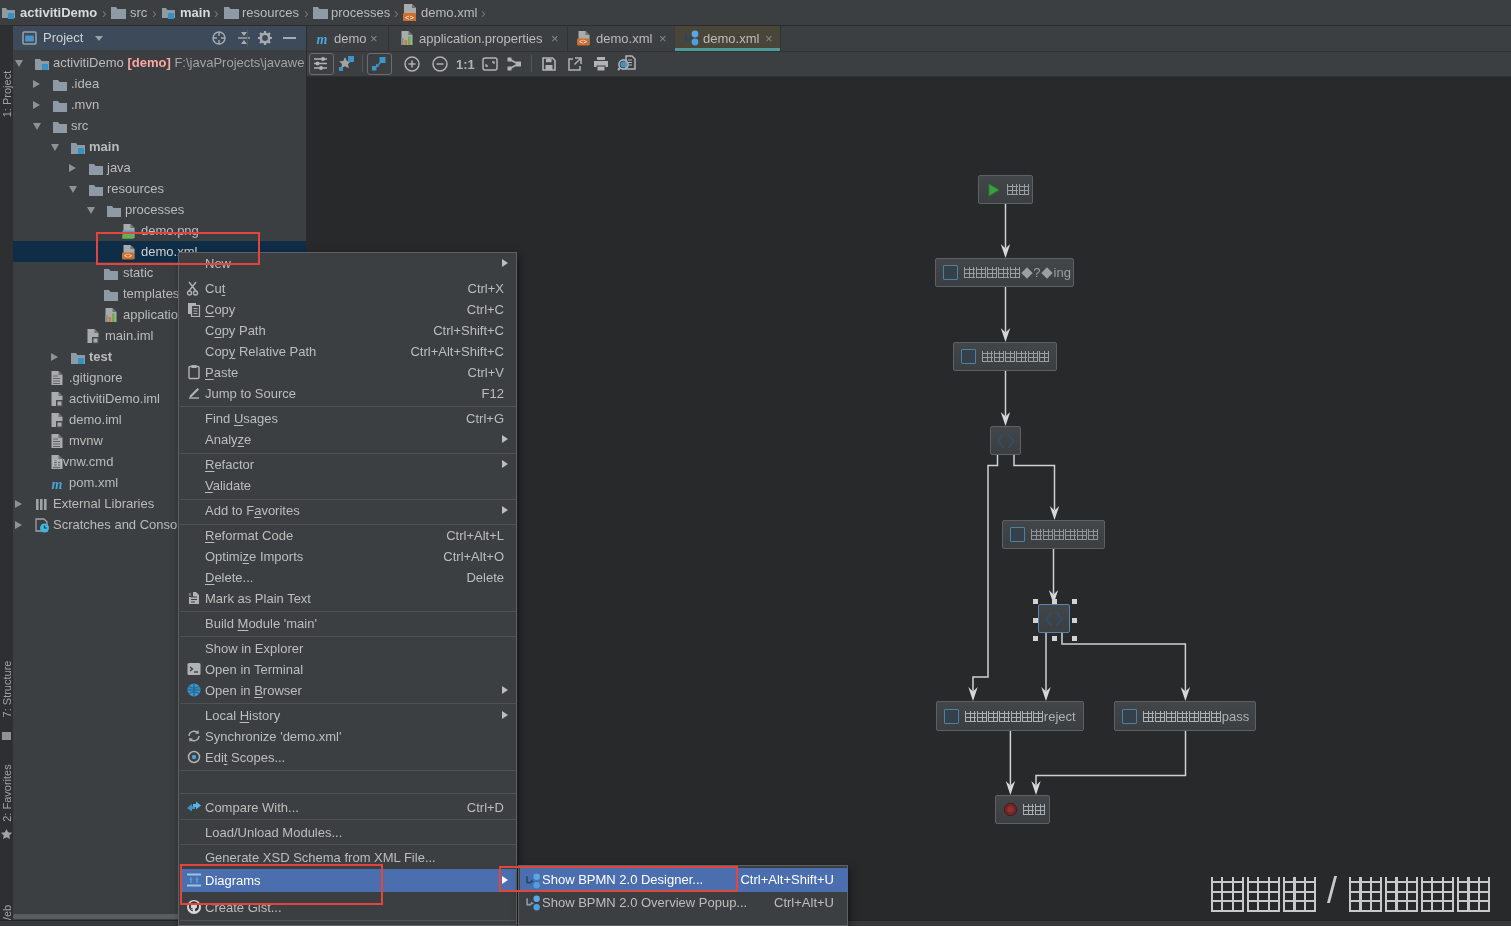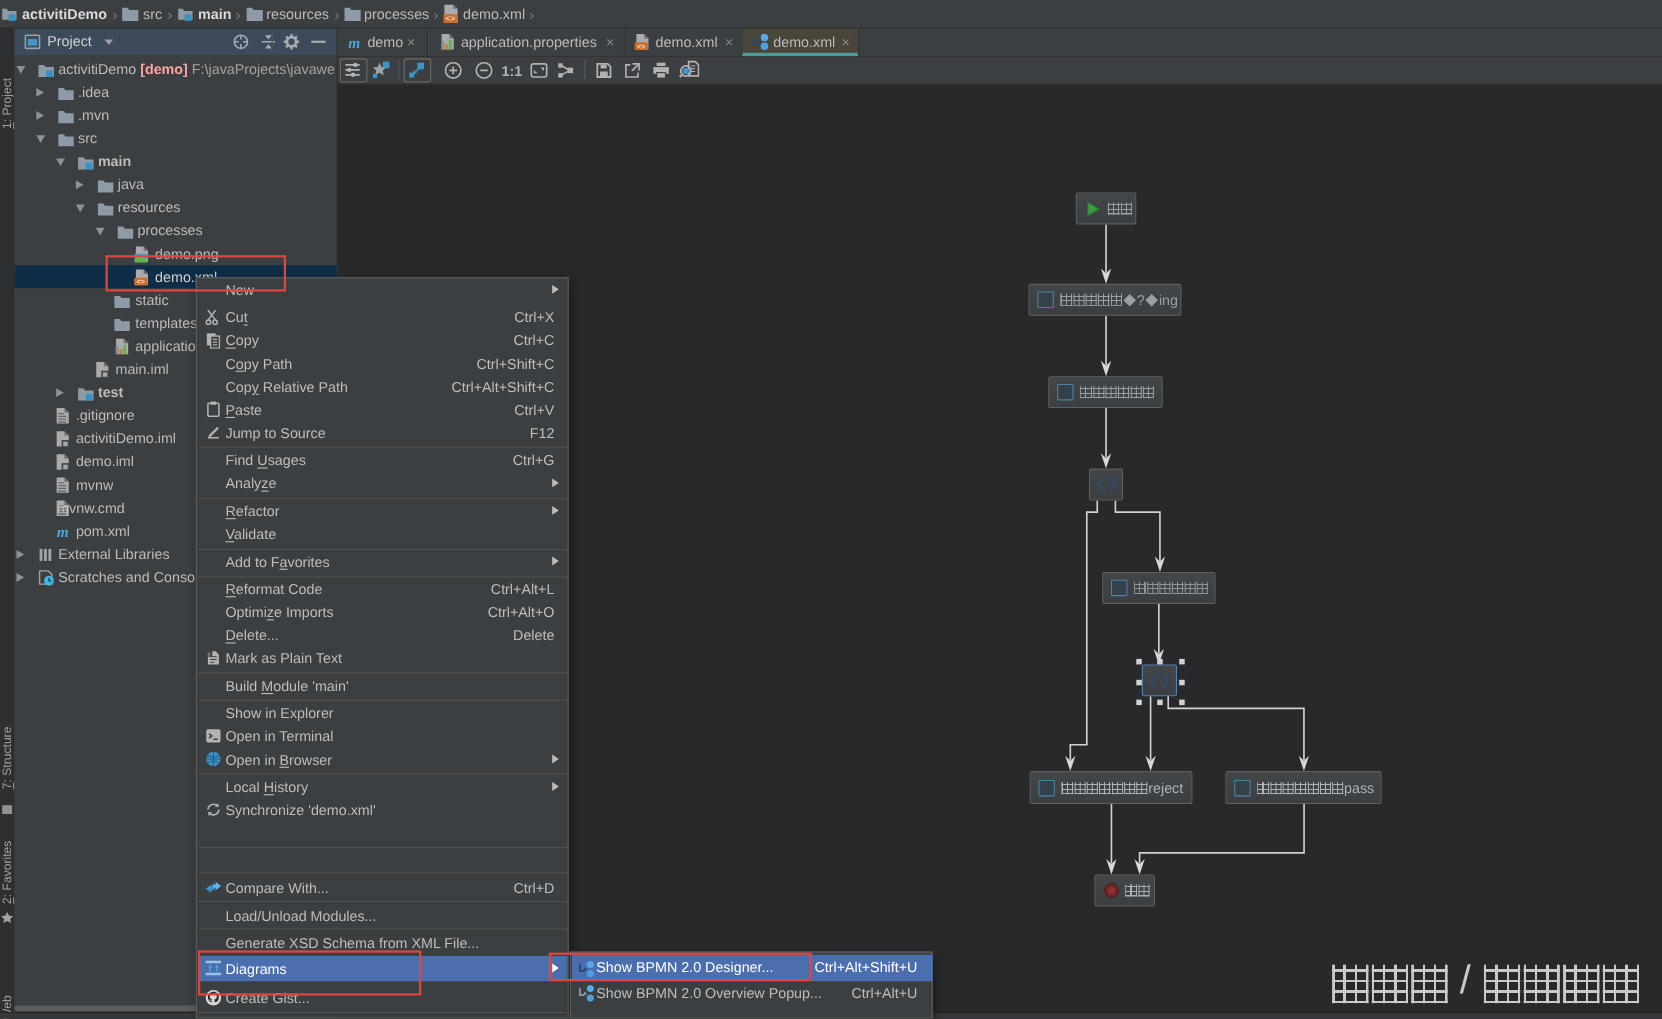--- a/index.html
+++ b/index.html
@@ -648,20 +648,27 @@
     </div>
  <div class="mi" style="top:472.8px">
       <svg class="mico" viewBox="0 0 16 16">
         <path d="M12.5 5.5A5.2 5.2 0 0 0 3 8" stroke="#b0b2b4" stroke-width="1.5" fill="none"></path>
         <path d="M3.5 10.5A5.2 5.2 0 0 0 13 8" stroke="#b0b2b4" stroke-width="1.5" fill="none"></path>
         <path d="M12.5 2v3.5H9z" fill="#b0b2b4"></path>
         <path d="M3.5 14v-3.5H7z" fill="#b0b2b4"></path>
       </svg>
       <span class="lbl">Synchronize 'demo.xml'</span>
     </div>
+ <div class="mi" style="top:494.1px">
+      <svg class="mico" viewBox="0 0 16 16">
+        <circle cx="8" cy="8" r="5.5" fill="none" stroke="#b0b2b4" stroke-width="1.5"></circle>
+        <circle cx="8" cy="8" r="2.2" fill="#4da2d8"></circle>
+      </svg>
+      <span class="lbl">Edi<u>t</u> Scopes...</span>
+    </div>
  <div class="msep" style="top:517px"></div>
  <div class="msep" style="top:540.1px"></div>
  <div class="mi" style="top:543.9px">
       <svg class="mico" viewBox="0 0 16 16">
         <path d="M1 9l5-4v2.5h3V10H6v2.5z" fill="#3d94c9"></path>
         <path d="M15 6.5l-5 4V8H7V5h3V2.5z" fill="#58b5e8"></path>
       </svg>
       <span class="lbl">Compare With...</span>
       <span class="sc">Ctrl+D</span>
     </div>

